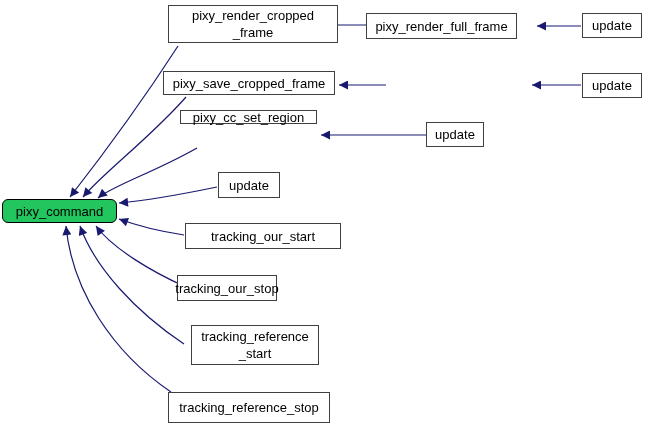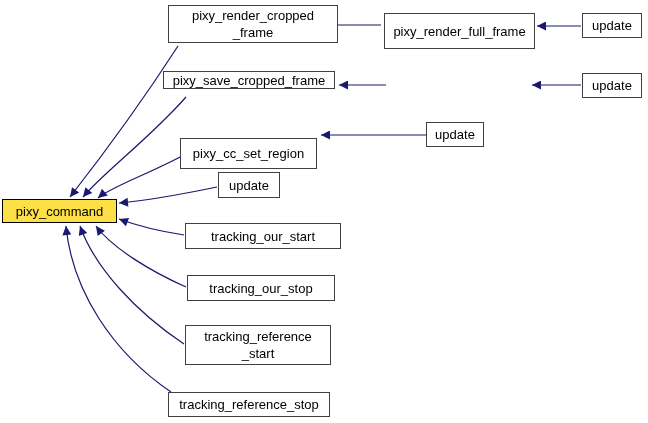--- a/index.html
+++ b/index.html
@@ -20,23 +20,24 @@
     font-size:13px;
     line-height:17px;
     display:flex;
     align-items:center;
     justify-content:center;
     text-align:center;
     white-space:pre-line;
     cursor:pointer;
   }
   .node.main{
-    background:#fde047;
+    background:#22c55e;
     border-color:#000000;
     cursor:default;
+    border-radius:6px;
   }
 </style>
 </head>
 <body>
 
 <div class="canvas">
 
   <svg class="edges" width="648" height="423" viewBox="0 0 648 423">
     <defs>
       <marker id="ah" markerUnits="userSpaceOnUse" viewBox="0 0 10 10" markerWidth="11" markerHeight="9" refX="10" refY="5" orient="auto">
@@ -58,37 +59,37 @@
       <path d="M 184 344 C 136 312 95 268 80 226" marker-end="url(#ah)"></path>
       <path d="M 171 392 C 112 352 72 290 66 226" marker-end="url(#ah)"></path>
     </g>
   </svg>
 
   <div class="node main" style="left:2px;top:199px;width:115px;height:24px">pixy_command</div>
 
   <div class="node" style="left:168px;top:5px;width:170px;height:38px">pixy_render_cropped
 _frame</div>
 
-  <div class="node" style="left:384px;top:13px;width:151px;height:36px">pixy_render_full_frame</div>
+  <div class="node" style="left:366px;top:13px;width:151px;height:26px">pixy_render_full_frame</div>
 
   <div class="node" style="left:582px;top:13px;width:60px;height:25px">update</div>
 
-  <div class="node" style="left:163px;top:71px;width:172px;height:18px">pixy_save_cropped_frame</div>
+  <div class="node" style="left:163px;top:71px;width:172px;height:24px">pixy_save_cropped_frame</div>
 
 
   <div class="node" style="left:582px;top:73px;width:60px;height:25px">update</div>
 
-  <div class="node" style="left:180px;top:138px;width:137px;height:31px">pixy_cc_set_region</div>
+  <div class="node" style="left:180px;top:110px;width:137px;height:14px">pixy_cc_set_region</div>
 
   <div class="node" style="left:426px;top:122px;width:58px;height:25px">update</div>
 
   <div class="node" style="left:218px;top:172px;width:62px;height:26px">update</div>
 
   <div class="node" style="left:185px;top:223px;width:156px;height:26px">tracking_our_start</div>
 
-  <div class="node" style="left:187px;top:275px;width:148px;height:26px">tracking_our_stop</div>
+  <div class="node" style="left:177px;top:275px;width:100px;height:26px">tracking_our_stop</div>
 
-  <div class="node" style="left:185px;top:325px;width:146px;height:40px">tracking_reference
+  <div class="node" style="left:191px;top:325px;width:128px;height:40px">tracking_reference
 _start</div>
 
-  <div class="node" style="left:168px;top:392px;width:162px;height:25px">tracking_reference_stop</div>
+  <div class="node" style="left:168px;top:392px;width:162px;height:31px">tracking_reference_stop</div>
 
 </div>
 
 </body></html>

